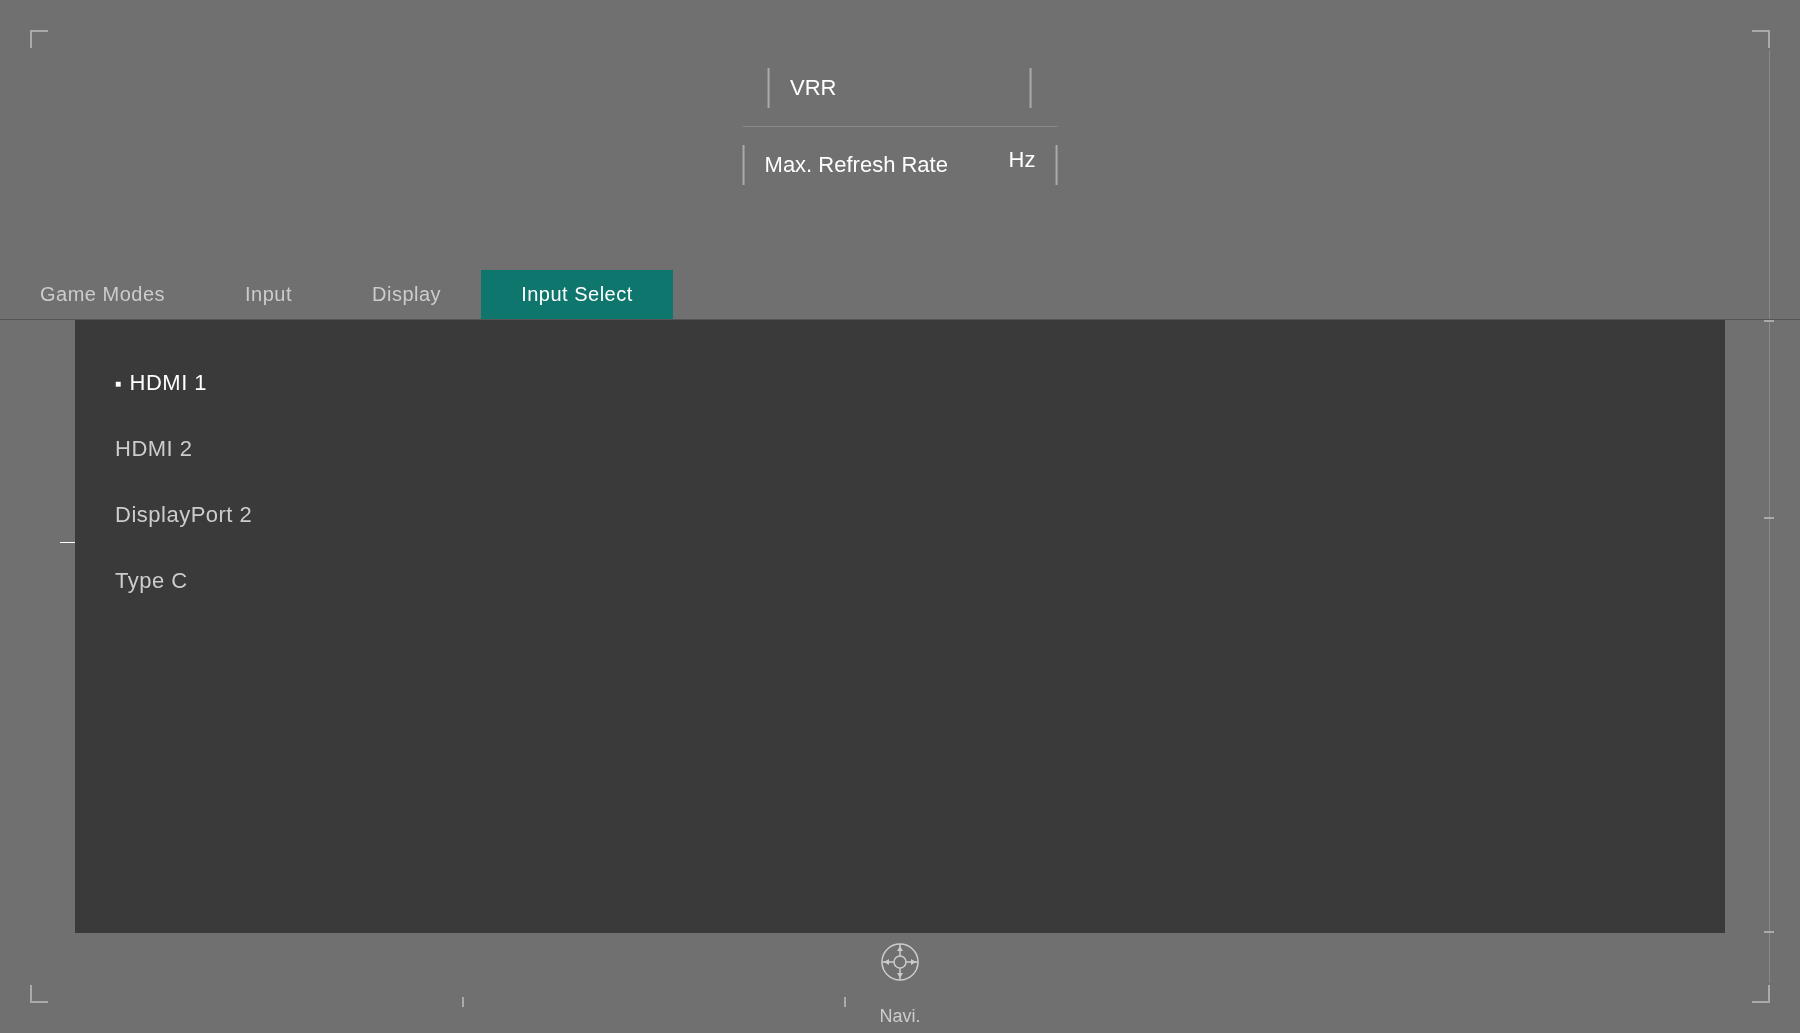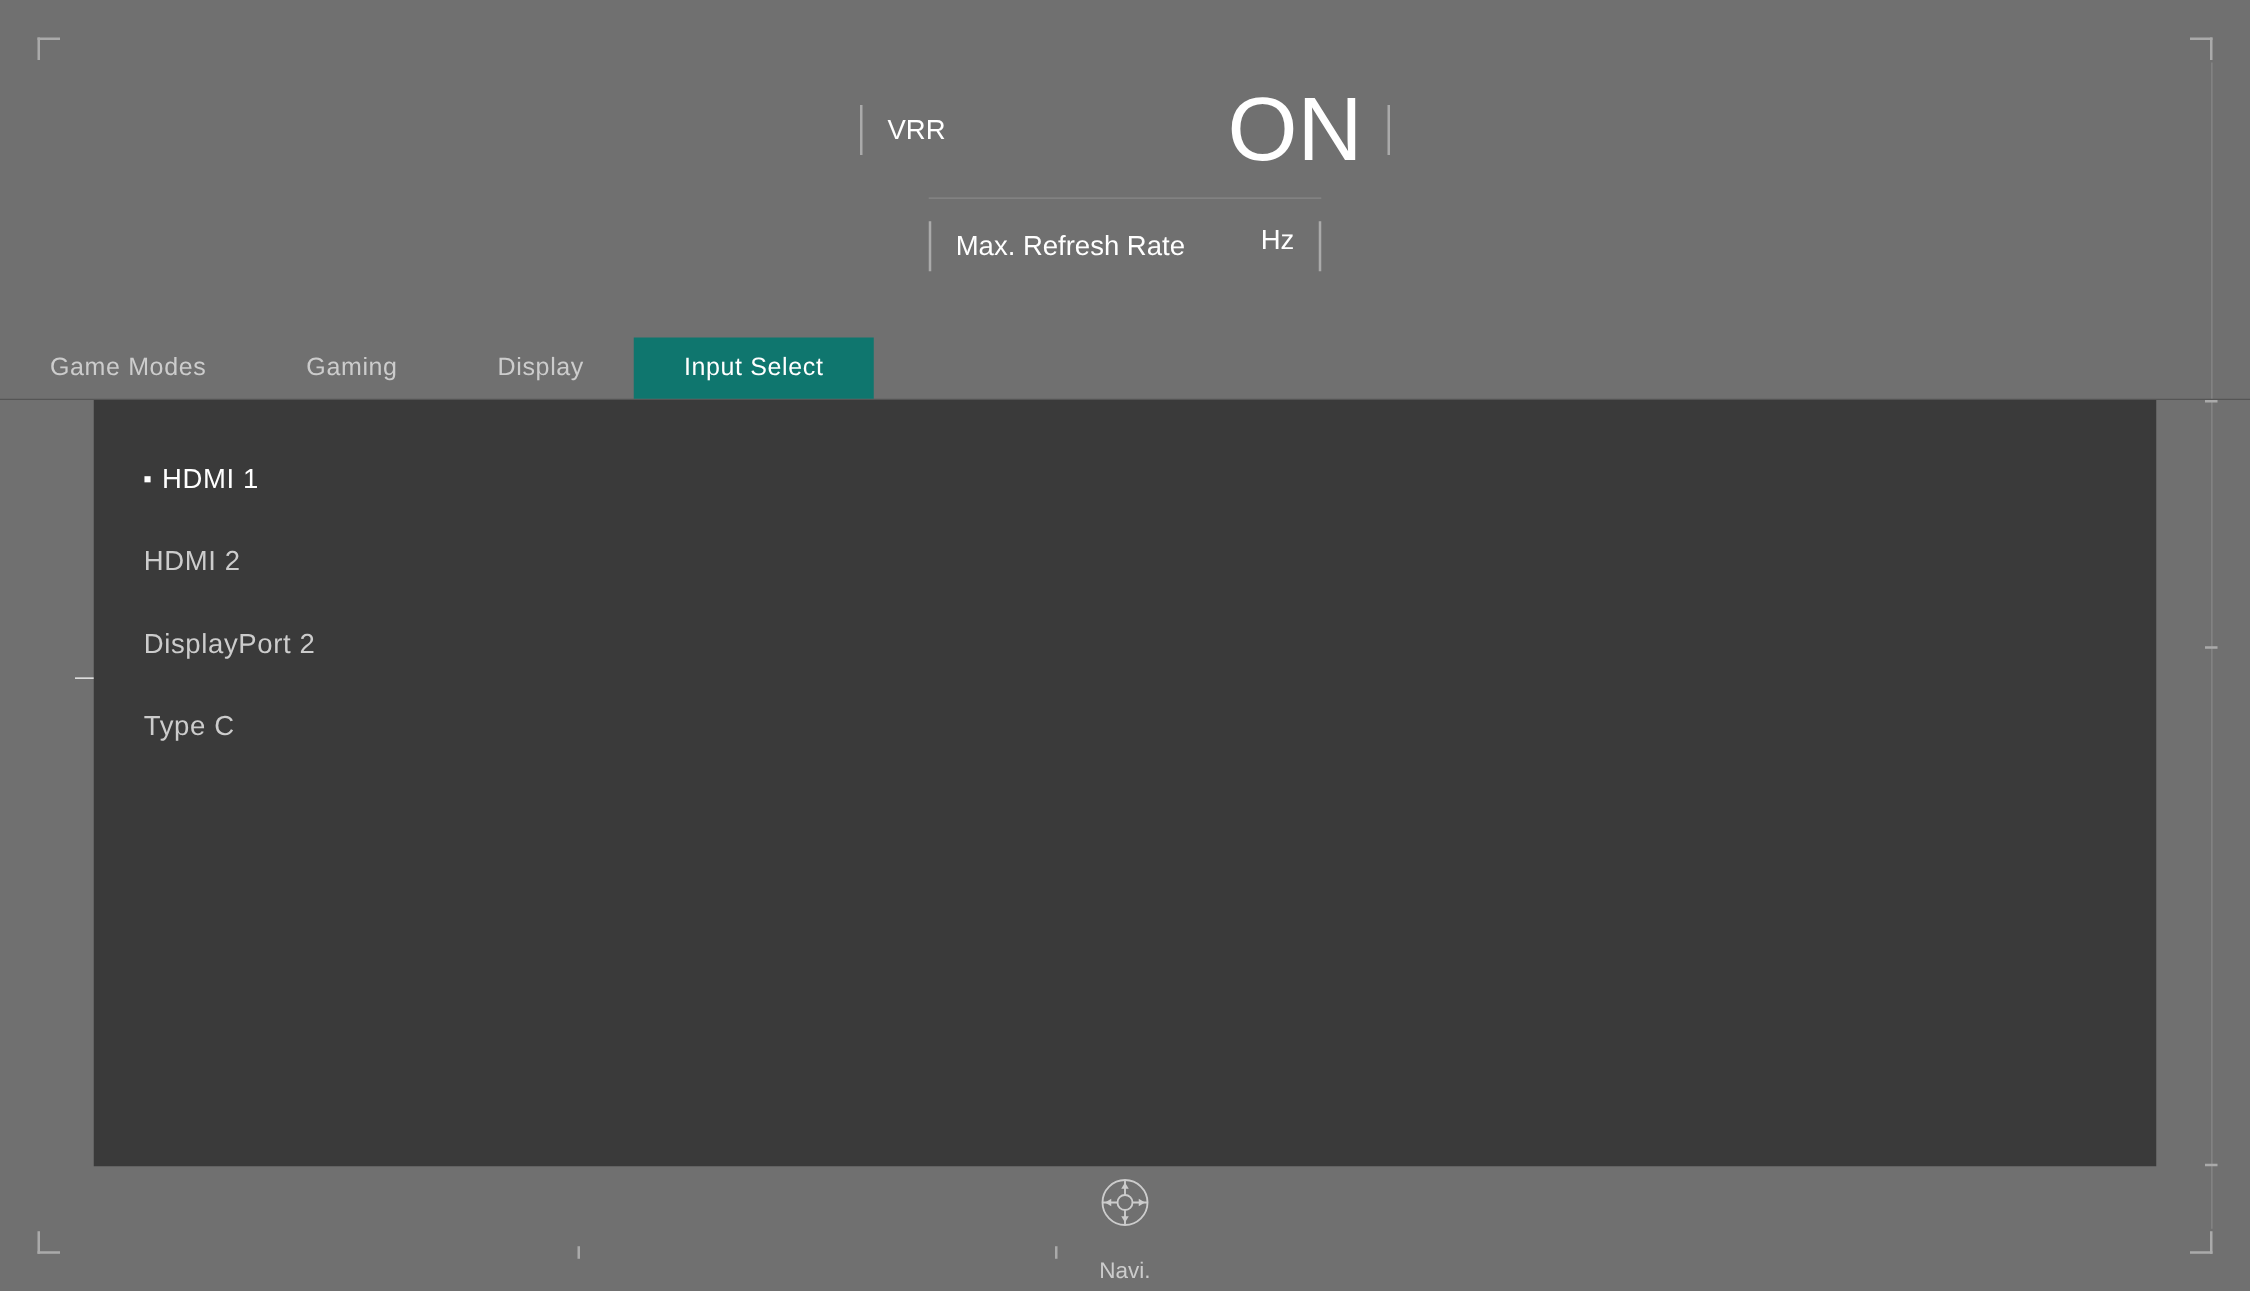--- a/index.html
+++ b/index.html
@@ -342,21 +342,20 @@
     <span>XG272-2K-OLED</span>
     <span class="line"></span>
   </div>
 </div>
 
 <div class="stats-section">
 
   <div class="stat-row">
     <div class="stat-separator-left"></div>
     <div class="stat-label">VRR</div>
-    <div class="stat-value on-value">ON</div>
     <div class="stat-separator-right"></div>
   </div>
 
   <div class="stat-row">
     <div class="stat-separator-left"></div>
     <div class="stat-label">Max. Refresh Rate</div>
     <div class="stat-unit">Hz</div>
     <div class="stat-separator-right"></div>
   </div>
 </div>
@@ -368,21 +367,21 @@
     <div class="right-separator"></div>
   </div>
   <div class="right-item">
     <div class="right-label">Game Modes</div>
     <div class="right-separator"></div>
   </div>
 </div>
 
 <div class="nav-tabs">
   <div class="nav-tab">Game Modes</div>
-  <div class="nav-tab">Gaming</div>
+  <div class="nav-tab">Input</div>
   <div class="nav-tab">Display</div>
   <div class="nav-tab active">Input Select</div>
 </div>
 
 <div class="content-area">
   <div class="input-list">
     <div class="input-item selected">
       <span class="bullet">■</span>
       <span>HDMI 1</span>
     </div>

